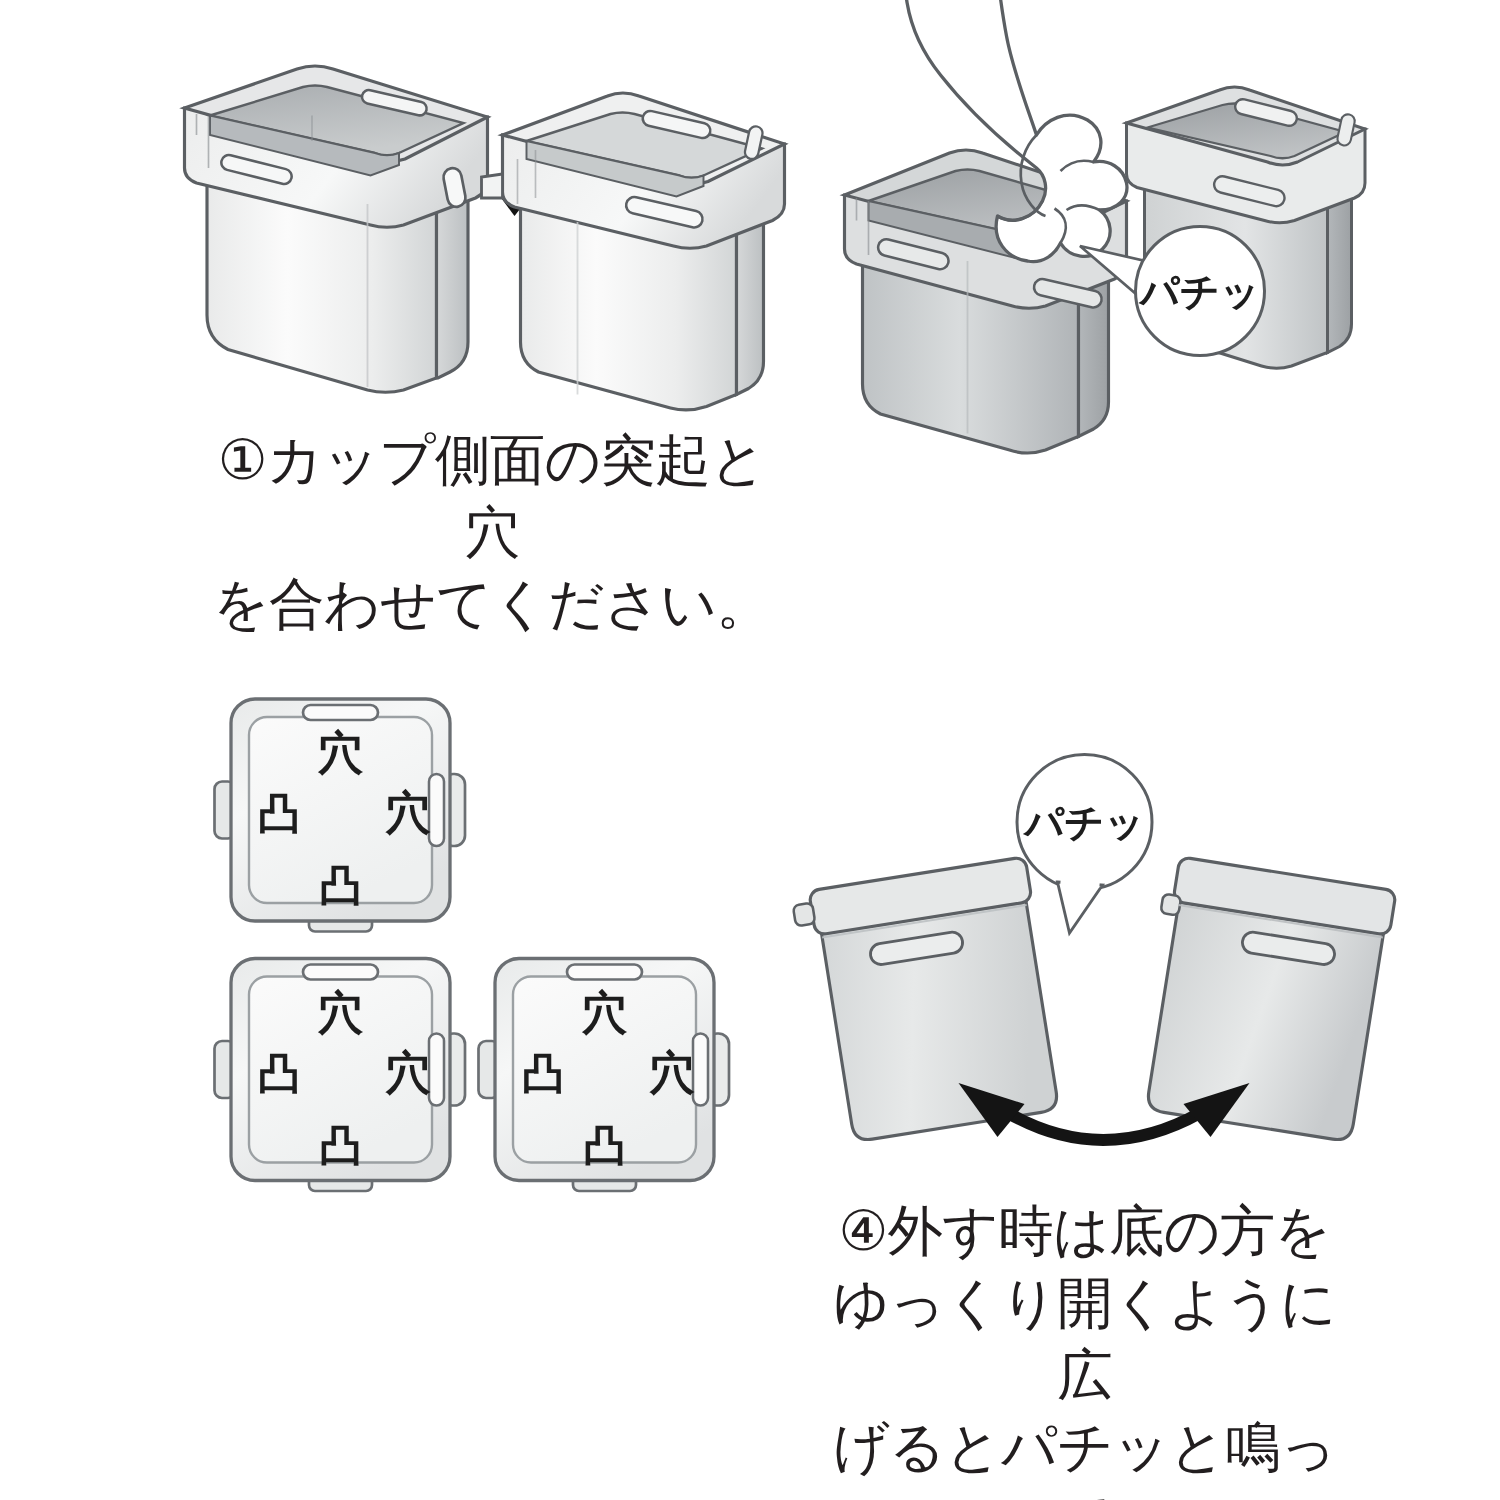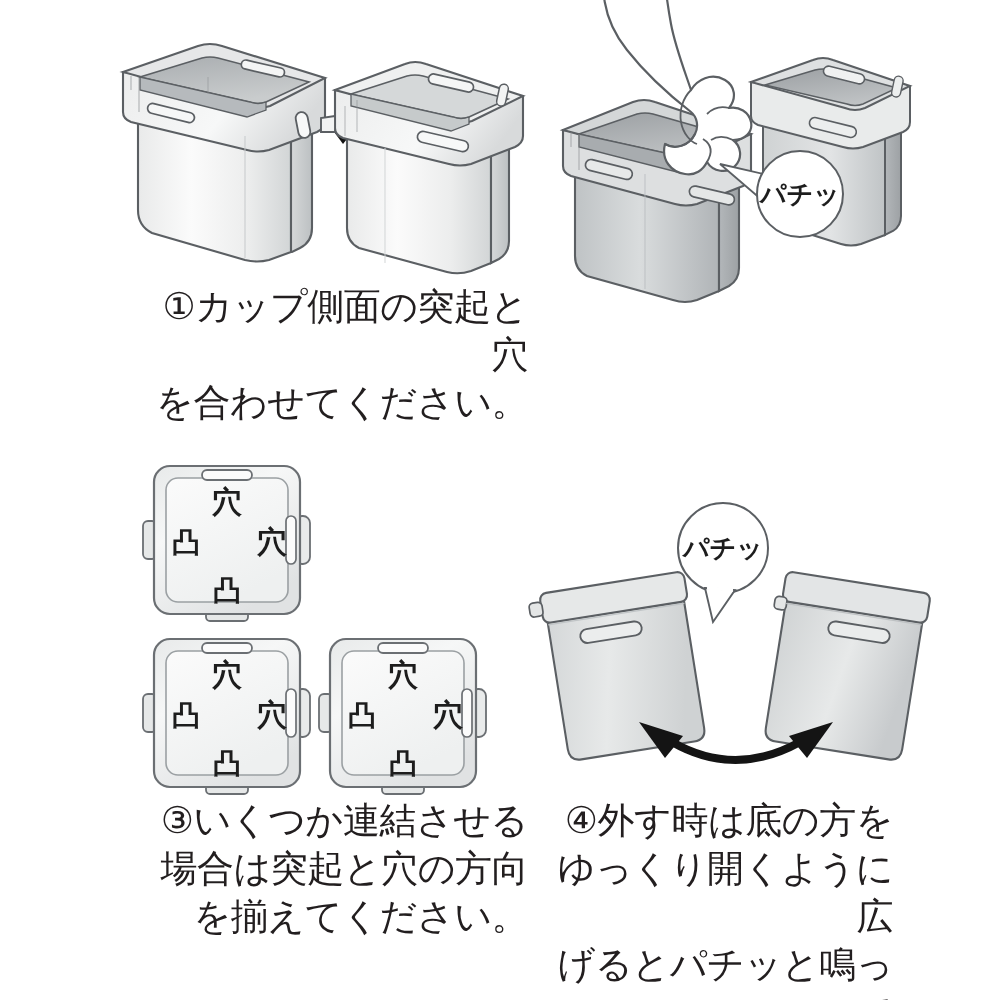--- a/index.html
+++ b/index.html
@@ -26,21 +26,21 @@
   
   .caption {
     position: absolute;
     font-family: "DejaVu Sans", "Liberation Sans", sans-serif;
     font-size: 37px;
     line-height: 1.30;
     letter-spacing: -0.5px;
     color: #221e1f;
     font-weight: 400;
     white-space: pre-wrap;
-    text-align: right;
+    text-align: center;
   }
   #cap1 { left: 128px; top: 283px; width: 400px; }
   #cap2 { left: 553px; top: 283px; width: 330px; }
   #cap3 { left: 128px; top: 797px; width: 400px; }
   #cap4 { left: 553px; top: 797px; width: 340px; }
 
   
   .illus { position: absolute; }
   #illus1 { left: 95px;  top: 20px;  width: 430px; height: 262px; }
   #illus2 { left: 545px; top: -6px;  width: 420px; height: 290px; }
@@ -313,21 +313,18 @@
       <g>
         <path d="M137 242 Q200 278 265 242" fill="none" stroke="#141414" stroke-width="8" stroke-linecap="round"></path>
         <path d="M104 222 L148 236 L130 258 Z" fill="#141414"></path>
         <path d="M298 222 L254 236 L272 258 Z" fill="#141414"></path>
       </g>
     </svg>
   </div>
 
   <div class="caption" id="cap1">①カップ側面の突起と穴
 を合わせてください。</div>
-  <div class="caption" id="cap3">③いくつか連結させる
-場合は突起と穴の方向
-を揃えてください。</div>
   <div class="caption" id="cap4">④外す時は底の方を
 ゆっくり開くように広
 げるとパチッと鳴って
 外れます。</div>
 
 </div>
 
 </body></html>

